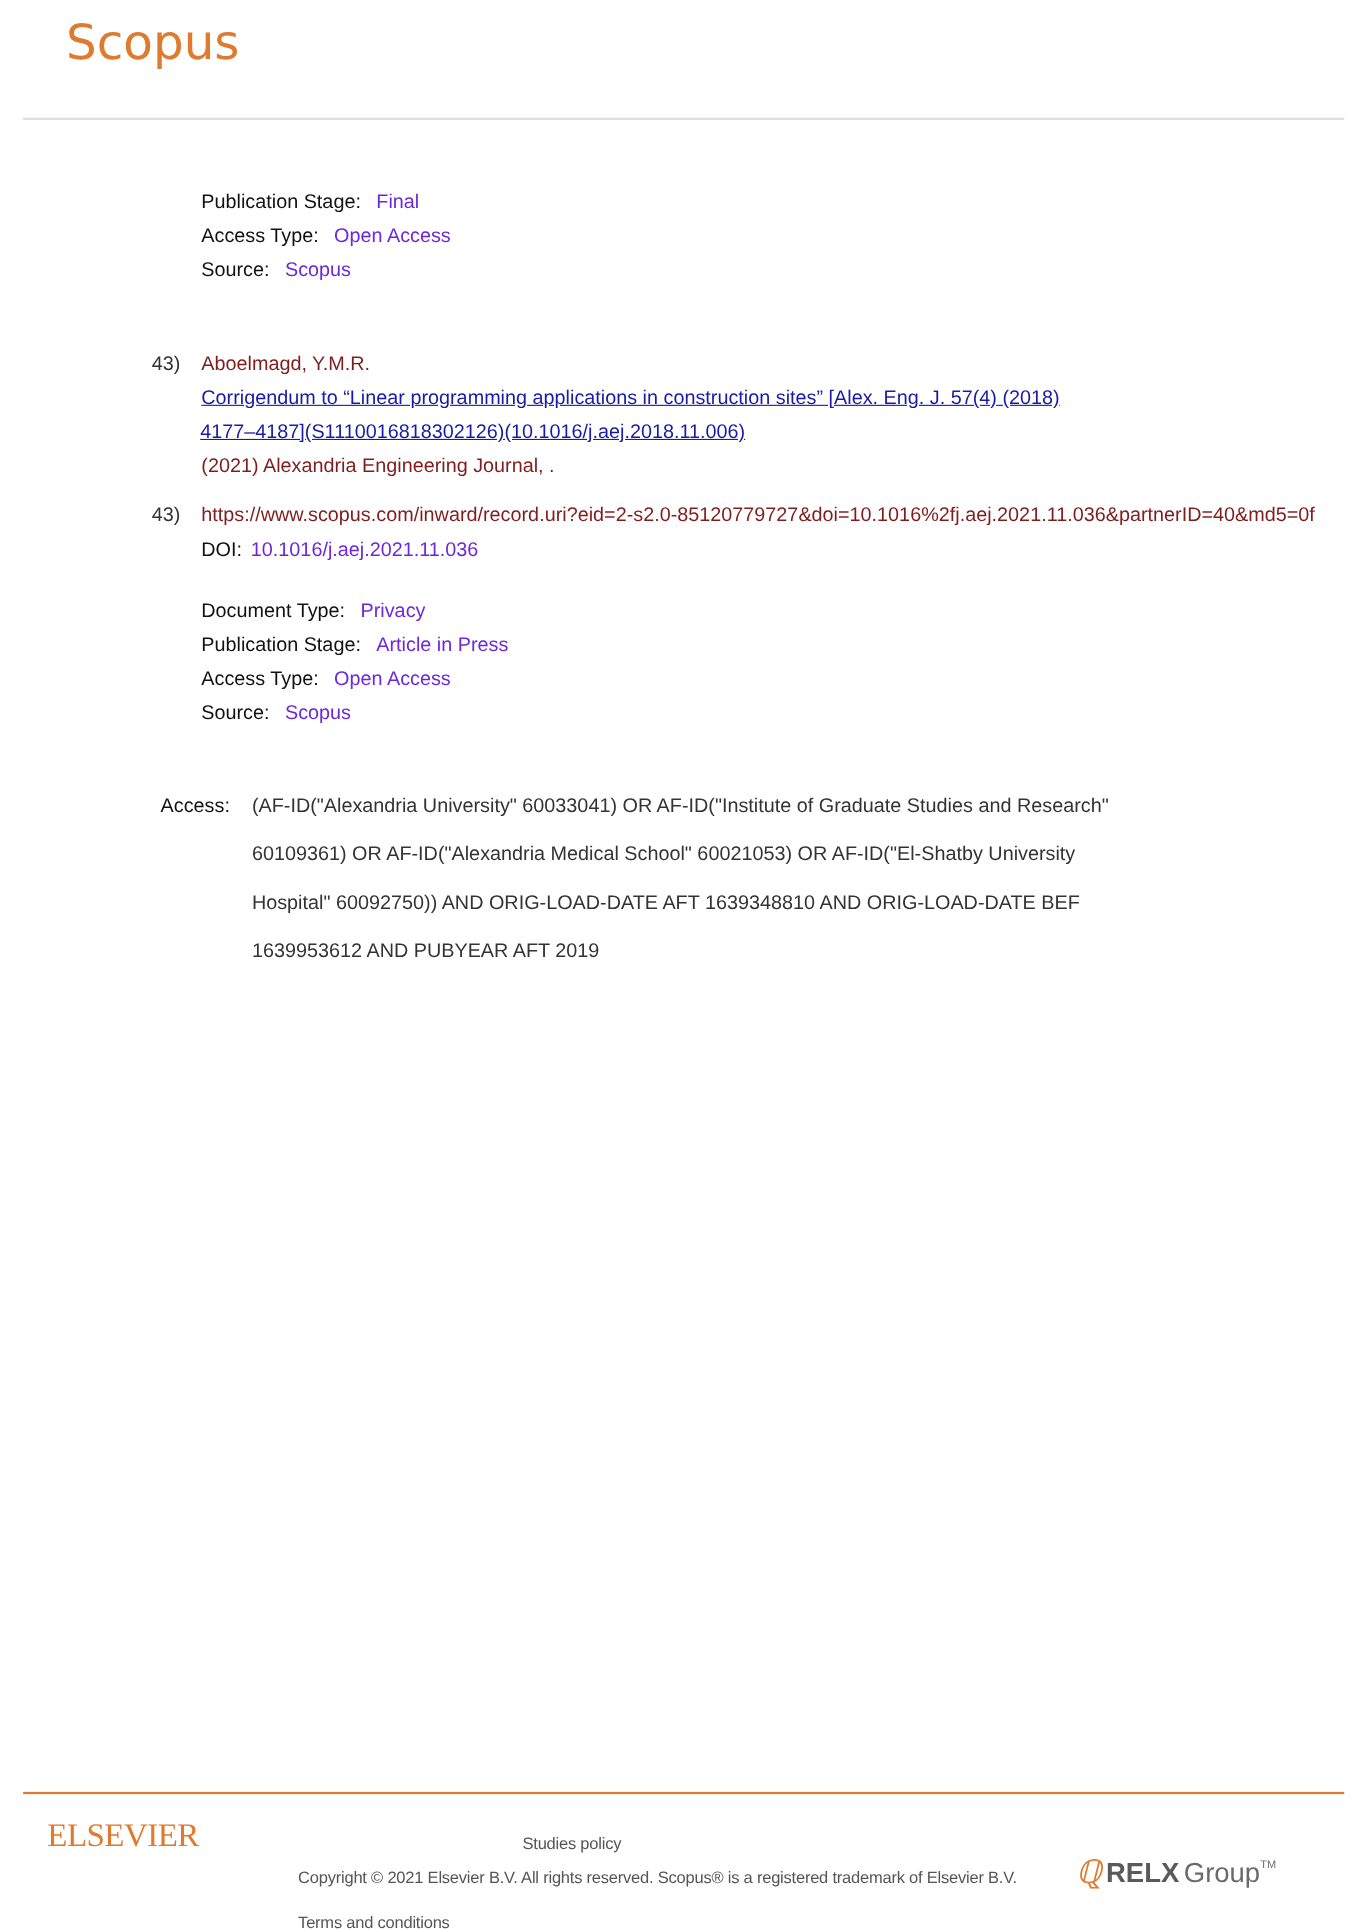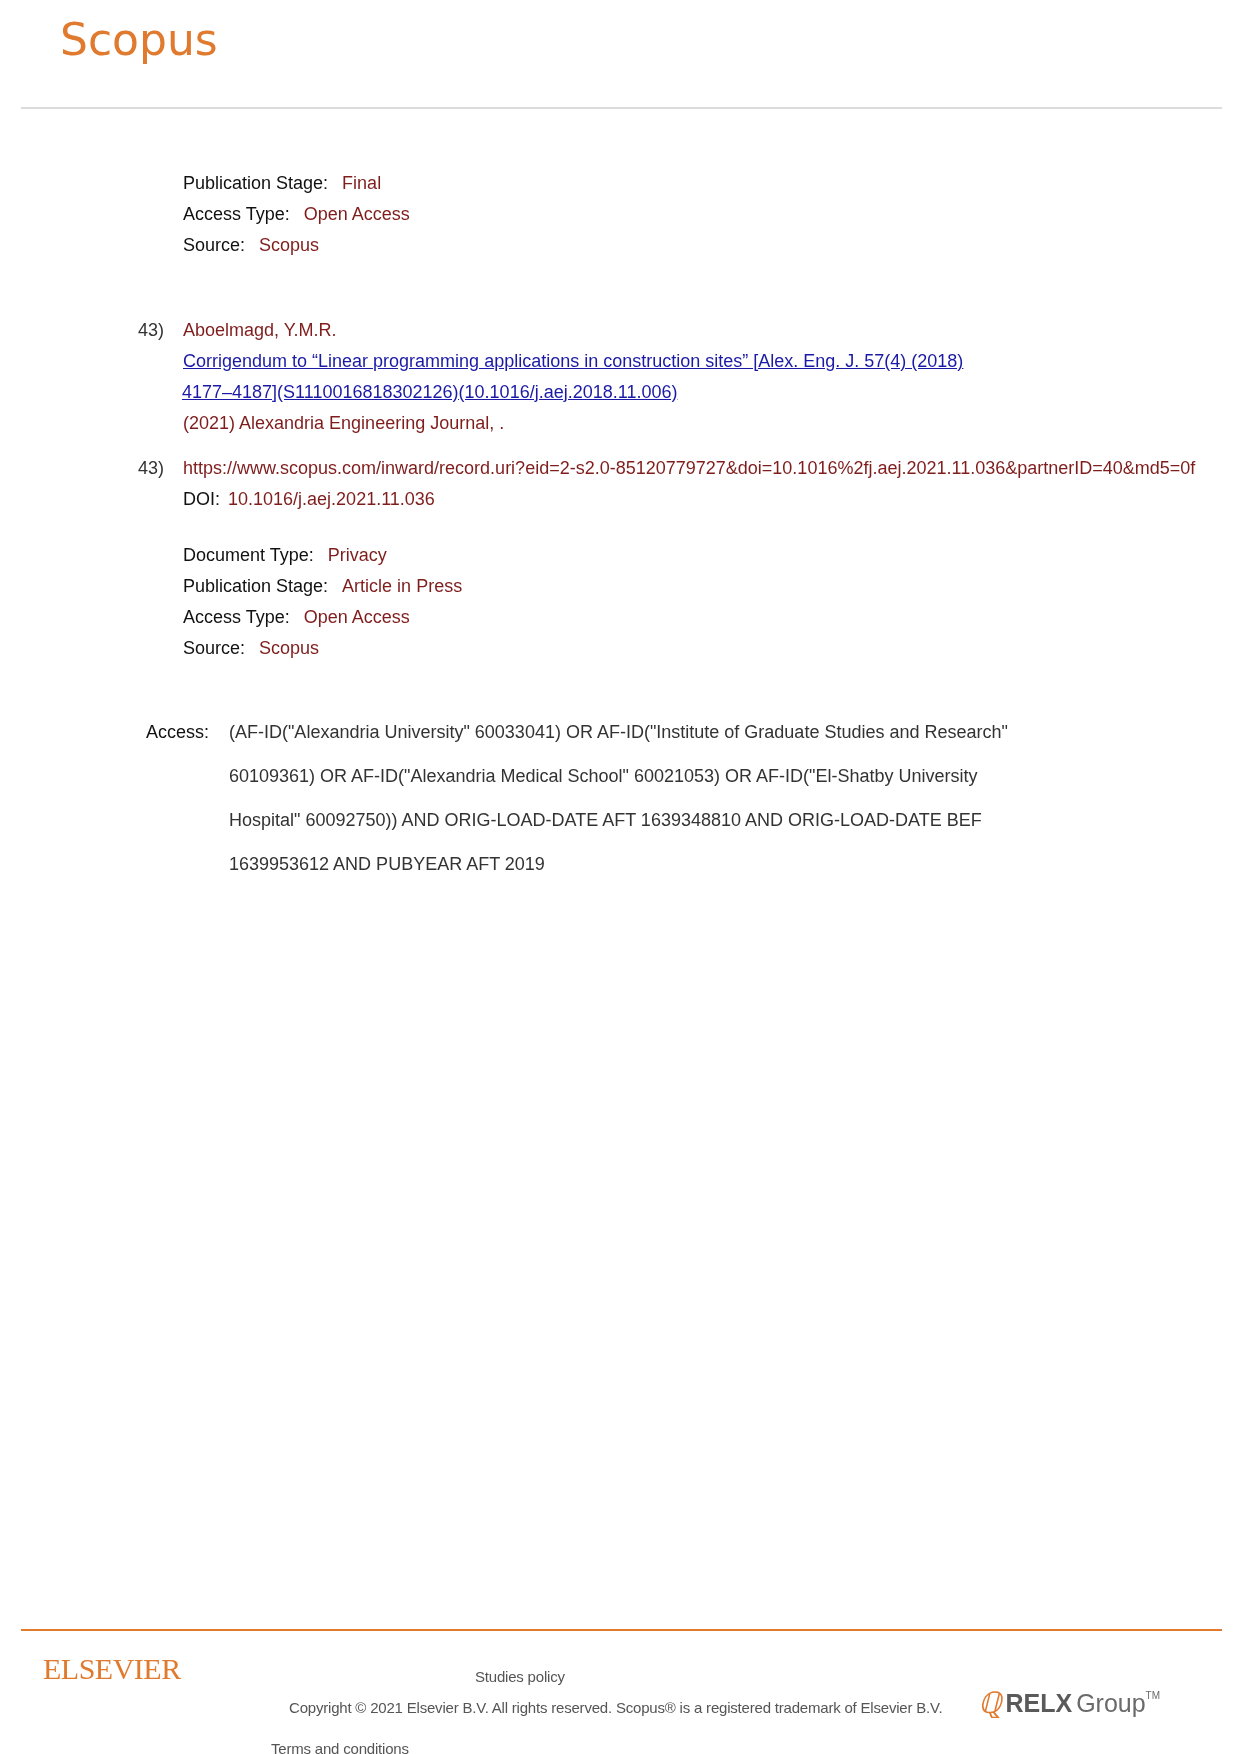--- a/index.html
+++ b/index.html
@@ -4,21 +4,21 @@
 <style>
   html, body { margin: 0; padding: 0; background: #ffffff; }
   body { width: 1241px; height: 1754px; position: relative; overflow: hidden;
          font-family: "Liberation Sans", sans-serif; color: #000; }
   .abs { position: absolute; white-space: nowrap; }
   .logo { left: 60px; top: 14px; font-family: "DejaVu Sans", sans-serif; font-size: 44px;
           color: #e07a2e; letter-spacing: 0px; }
   .hr-top { left: 21px; top: 107px; width: 1201px; height: 2px; background: #dcdcdc; }
   .field { font-size: 18px; line-height: 31px; }
   .field .lbl { color: #111; }
-  .field .val { color: #7f1d1d; margin-left: 14px; }
+  .field .val { color: #6d28d9; margin-left: 14px; }
   .num { font-size: 18px; color: #333; }
   .txt { font-size: 18px; color: #7f1d1d; }
   .link { font-size: 18px; color: #1a1aa6; text-decoration: underline; }
   .search-lbl { font-size: 18px; color: #111; }
   .search-line { font-size: 18px; color: #333; }
   .hr-bottom { left: 21px; top: 1629px; width: 1201px; height: 2px; background: #e07a2e; }
   .elsevier { left: 43px; top: 1652px; font-family: "Liberation Serif", serif; font-size: 30px;
               color: #e07a2e; letter-spacing: -0.5px; }
   .foot { font-size: 15px; color: #555; letter-spacing: -0.2px; }
   .relx { left: 978px; top: 1688px; display: flex; align-items: center; }
@@ -71,19 +71,19 @@
 <div class="abs search-lbl" style="left:146px; top:722px;">Access:</div>
 <div class="abs search-line" style="left:229px; top:722px;">(AF-ID("Alexandria University" 60033041) OR AF-ID("Institute of Graduate Studies and Research"</div>
 <div class="abs search-line" style="left:229px; top:766px;">60109361) OR AF-ID("Alexandria Medical School" 60021053) OR AF-ID("El-Shatby University</div>
 <div class="abs search-line" style="left:229px; top:810px;">Hospital" 60092750)) AND ORIG-LOAD-DATE AFT 1639348810 AND ORIG-LOAD-DATE BEF</div>
 <div class="abs search-line" style="left:229px; top:854px;">1639953612 AND PUBYEAR AFT 2019</div>
 
 <div class="abs hr-bottom"></div>
 <div class="abs elsevier">ELSEVIER</div>
 <a class="abs foot" style="left:271px; top:1740px;">Terms and conditions</a>
 <a class="abs foot" style="left:475px; top:1668px;">Studies policy</a>
-<div class="abs foot" style="left:271px; top:1699px;margin-left:18px;">Copyright © 2021 Elsevier B.V.  All rights reserved. Scopus® is a registered trademark of Elsevier B.V.</div>
+<div class="abs foot" style="left:271px; top:1699px;">Copyright © 2021 Elsevier B.V.  All rights reserved. Scopus® is a registered trademark of Elsevier B.V.</div>
 <div class="abs relx">
   <span class="r">ℚ</span>
   <span class="b">RELX</span>
   <span class="g">Group</span>
   <span class="tm">TM</span>
 </div>
 
 </body></html>

